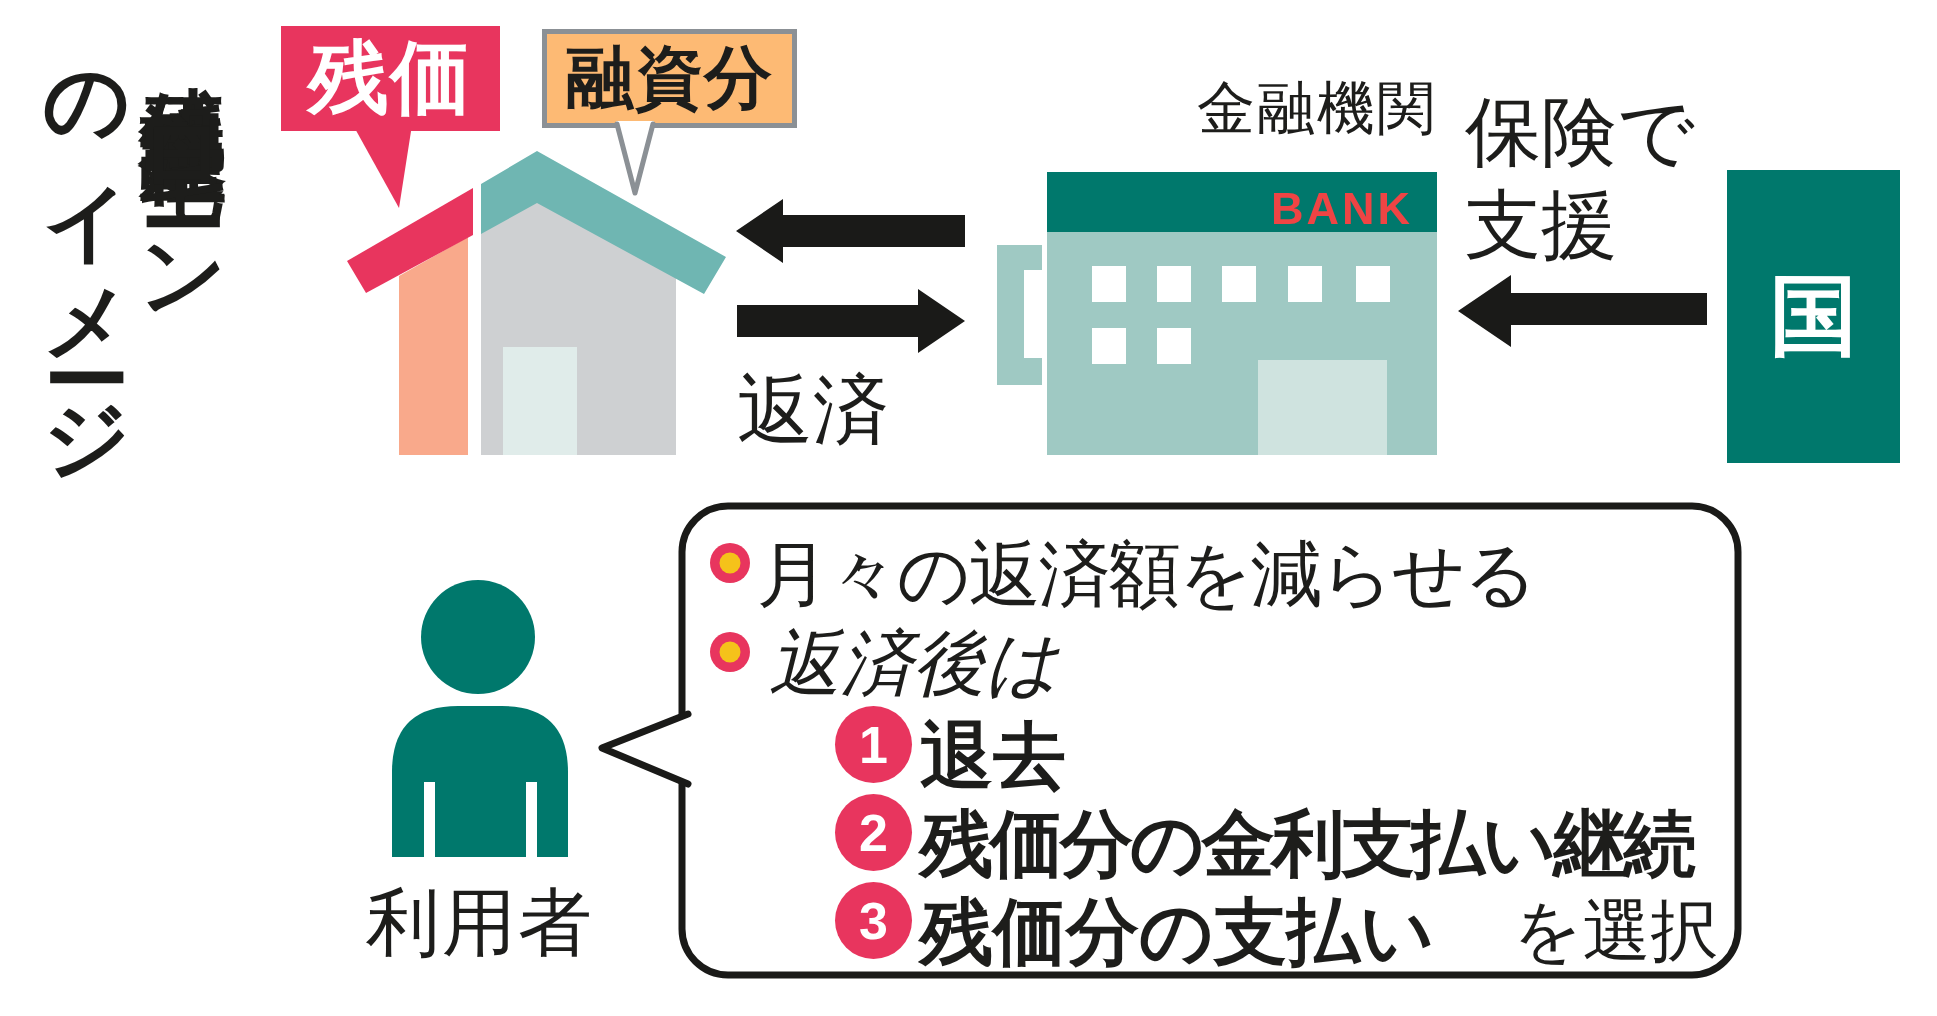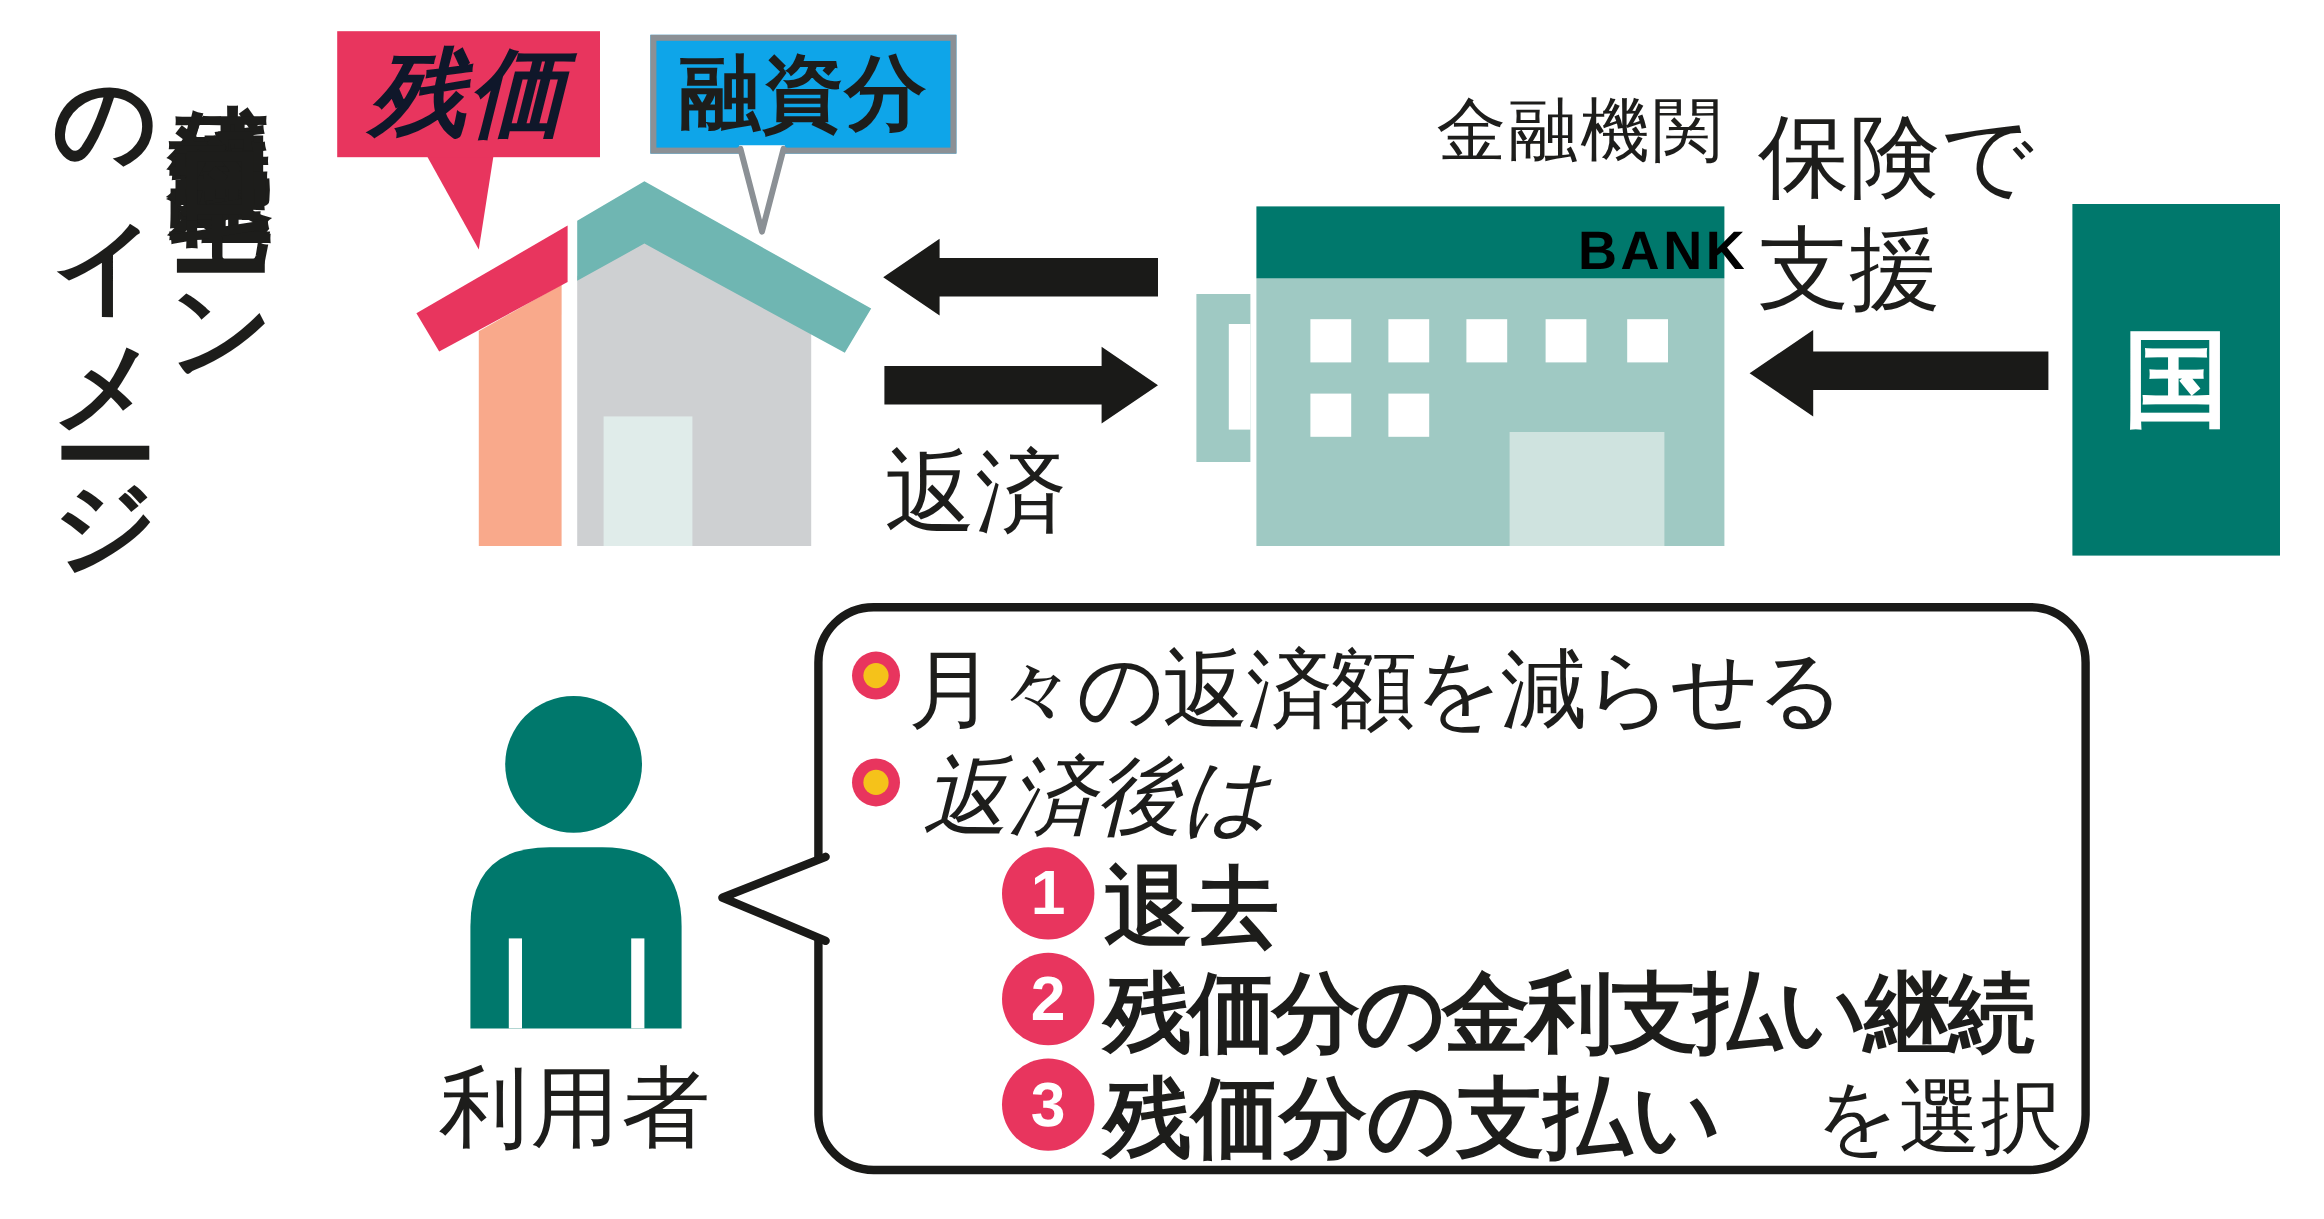--- a/index.html
+++ b/index.html
@@ -14,33 +14,33 @@
   .txt{position:absolute;z-index:3;white-space:pre-line;color:#1d1d1b;}
 
   .title{
     left:40px;top:16px;height:990px;
     writing-mode:vertical-rl;text-orientation:mixed;
     font-size:86px;font-weight:900;letter-spacing:8px;line-height:1.12;
   }
   .zanka-box{
     left:281px;top:26px;width:219px;height:105px;background:#e8355e;
     display:flex;align-items:center;justify-content:center;
-    font-size:80px;font-weight:900;color:#0f172a;z-index:3;letter-spacing:2px;font-style:italic;
+    font-size:80px;font-weight:900;color:#ffffff;z-index:3;letter-spacing:2px;
   }
   .yushibun-box{
-    left:542px;top:29px;width:255px;height:99px;background:#0ea5e9;
+    left:542px;top:29px;width:255px;height:99px;background:#fdba74;
     border:5px solid #8b9095;box-sizing:border-box;
     display:flex;align-items:center;justify-content:center;
     font-size:68px;font-weight:800;z-index:3;letter-spacing:1px;
   }
   .loan-label{left:800px;top:102px;width:180px;text-align:center;font-size:76px;font-weight:500;}
   .repay-label{left:737px;top:360px;width:170px;text-align:left;font-size:76px;font-weight:500;}
   .bank-name{left:1047px;top:70px;width:390px;text-align:right;font-size:58px;font-weight:400;letter-spacing:2px;}
   .bank-sign{left:1047px;top:183px;width:366px;text-align:right;font-size:45px;font-weight:800;
-    color:#000000;letter-spacing:3px;z-index:3;padding-left:44px;}
+    color:#ef4444;letter-spacing:3px;z-index:3;}
   .hoken-label{left:1465px;top:86px;font-size:76px;font-weight:500;line-height:1.22;}
   .kuni-box{left:1727px;top:170px;width:173px;height:293px;display:flex;align-items:center;justify-content:center;
     font-size:88px;font-weight:600;color:#ffffff;z-index:3;}
   .bubble-line1{left:757px;top:527px;font-size:72px;font-weight:500;letter-spacing:-2px;}
   .bubble-line2{left:769px;top:616px;font-size:72px;font-weight:500;font-style:italic;}
   .opt-circle{
     width:77px;height:77px;left:835px;border-radius:50%;background:#e8355e;
     display:flex;align-items:center;justify-content:center;
     color:#fff;font-size:52px;font-weight:800;z-index:3;
   }

